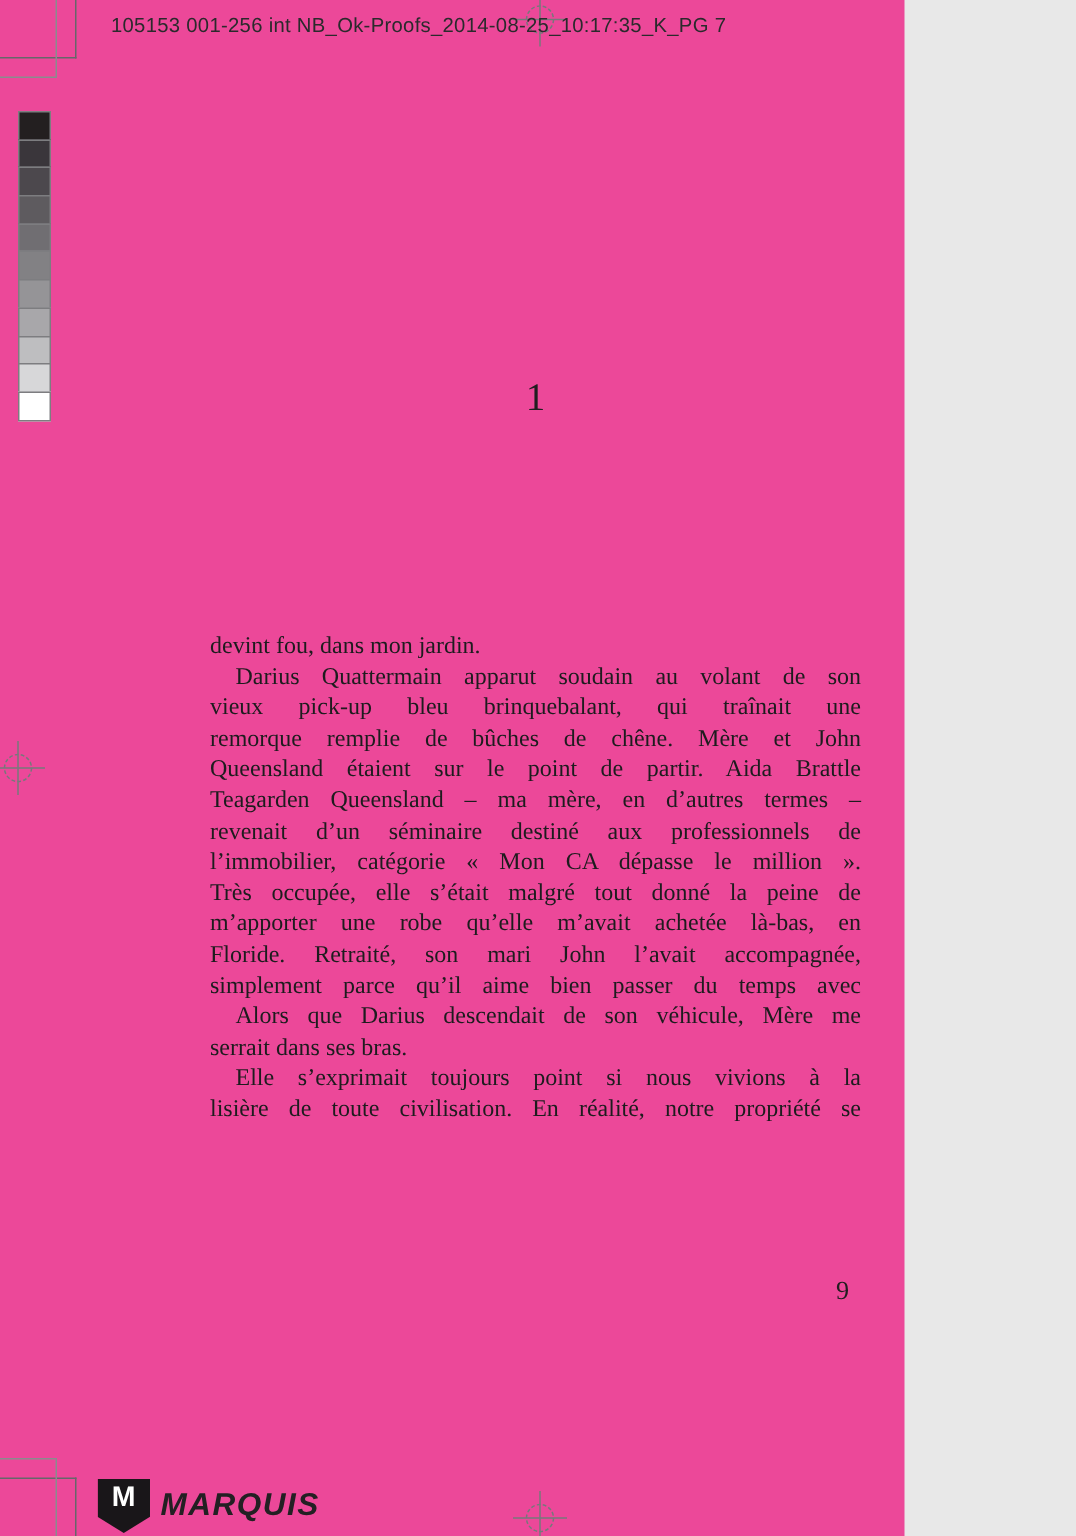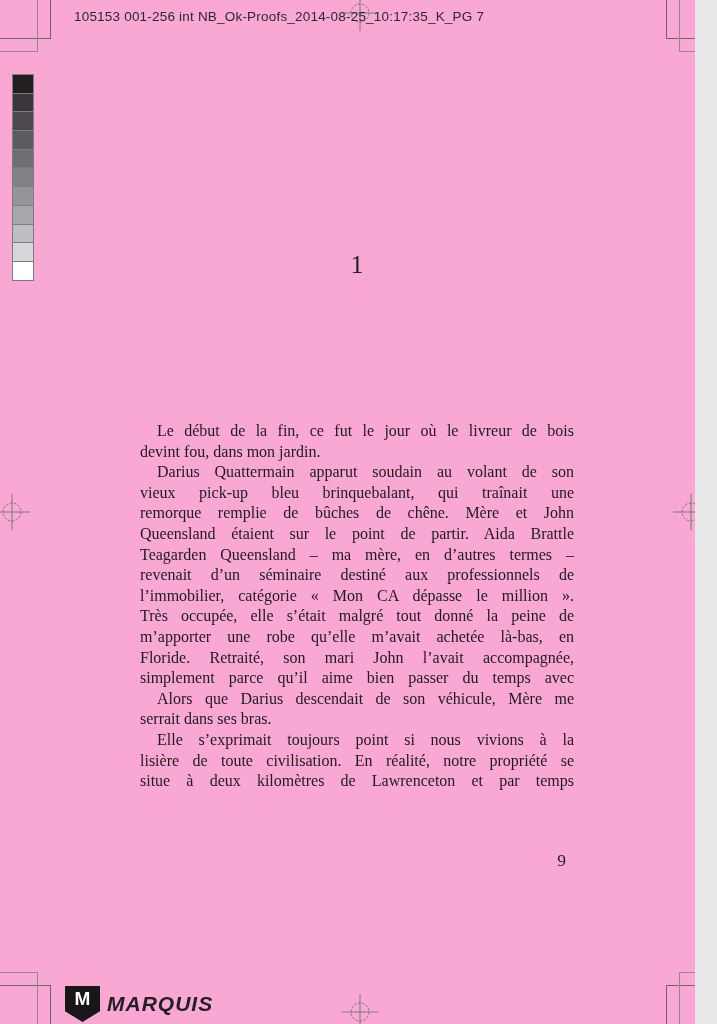--- a/index.html
+++ b/index.html
@@ -1,19 +1,19 @@
 <!DOCTYPE html>
 <html><head>
 <meta charset="utf-8">
 <style>
   html,body{margin:0;padding:0;background:#e8e8e8;}
   .sheet{
     position:relative;
-    width:695px;height:1024px;
-    background:#f9a8d4;
+    width:603px;height:1024px;
+    background:#ec4899;
     overflow:hidden;
     font-family:"Liberation Serif", serif;
     color:#1d1c1e;
   }
   
   .crop{position:absolute;box-sizing:border-box;border:0 solid #66676a;}
   .tl-a{left:0;top:0;width:51px;height:39px;border-right-width:1px;border-bottom-width:1px;}
   .tl-b{left:0;top:0;width:38px;height:52px;border-right-width:1px;border-bottom-width:1px;border-color:#8a8b8e;}
   .tr-a{left:666px;top:0;width:51px;height:39px;border-left-width:1px;border-bottom-width:1px;}
   .tr-b{left:679px;top:0;width:38px;height:52px;border-left-width:1px;border-bottom-width:1px;border-color:#8a8b8e;}
@@ -123,38 +123,36 @@
       <div class="gstep" style="background: rgb(168, 167, 170);"></div>
       <div class="gstep" style="background: rgb(190, 190, 192);"></div>
       <div class="gstep" style="background: rgb(215, 215, 217);"></div>
       <div class="gstep" style="background: rgb(255, 255, 255);"></div>
     </div>
 
   <div class="slug">105153 001-256 int NB_Ok-Proofs_2014-08-25_10:17:35_K_PG 7</div>
 
   <div class="chapter">1</div>
   <div class="bodytext">
-      <div class="line indent">Le début de la fin, ce fut le jour où le livreur de bois</div>
       <div class="line end">devint fou, dans mon jardin.</div>
       <div class="line indent">Darius Quattermain apparut soudain au volant de son</div>
       <div class="line">vieux pick-up bleu brinquebalant, qui traînait une</div>
       <div class="line">remorque remplie de bûches de chêne. Mère et John</div>
       <div class="line">Queensland étaient sur le point de partir. Aida Brattle</div>
       <div class="line">Teagarden Queensland – ma mère, en d’autres termes –</div>
       <div class="line">revenait d’un séminaire destiné aux professionnels de</div>
       <div class="line">l’immobilier, catégorie « Mon CA dépasse le million ».</div>
       <div class="line">Très occupée, elle s’était malgré tout donné la peine de</div>
       <div class="line">m’apporter une robe qu’elle m’avait achetée là-bas, en</div>
       <div class="line">Floride. Retraité, son mari John l’avait accompagnée,</div>
       <div class="line">simplement parce qu’il aime bien passer du temps avec</div>
       <div class="line indent">Alors que Darius descendait de son véhicule, Mère me</div>
       <div class="line end">serrait dans ses bras.</div>
       <div class="line indent">Elle s’exprimait toujours point si nous vivions à la</div>
       <div class="line">lisière de toute civilisation. En réalité, notre propriété se</div>
-      <div class="line">situe à deux kilomètres de Lawrenceton et par temps</div>
     </div>
   <div class="folio">9</div>
 
   <div class="logo">
     <div class="logo-shield">
       <span>M</span>
     </div>
     <div class="logo-text">MARQUIS</div>
   </div>
 

